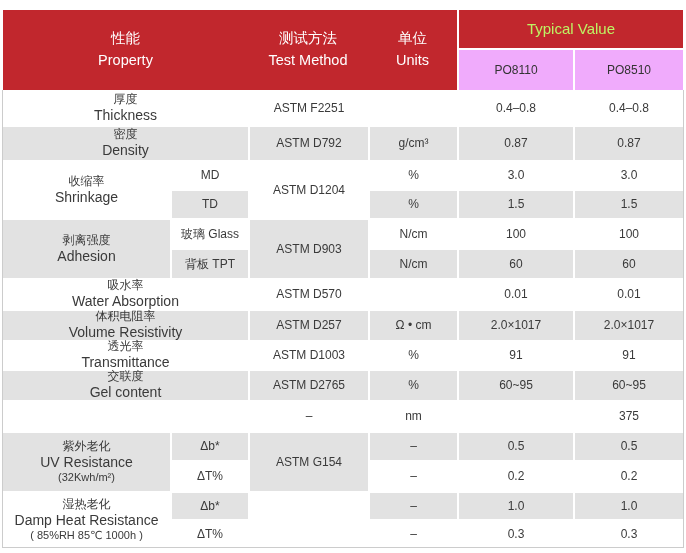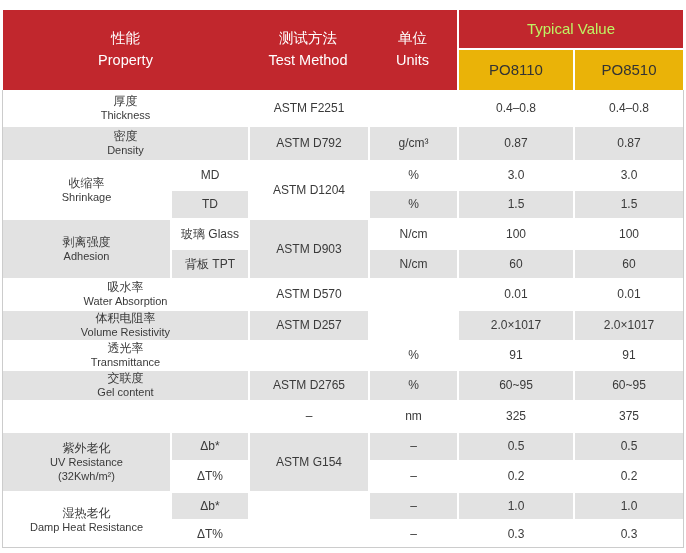--- a/index.html
+++ b/index.html
@@ -11,22 +11,22 @@
   .c{display:flex;flex-direction:column;align-items:center;justify-content:center;
      text-align:center;font-size:12px;color:#3a3a3a;line-height:1.25;}
   .w{background:#ffffff;}
   .g{background:#e2e2e2;}
   .hd{background:#c1272d;color:#bef264;}
   .hleft{grid-area:1/1/3/5;background:#c1272d;display:flex;align-items:stretch;}
   .hcol{display:flex;flex-direction:column;align-items:center;justify-content:center;
         color:#fff;font-size:14.5px;line-height:1.5;text-align:right;}
   .hcol.p{width:245px;} .hcol.m{width:120px;} .hcol.u{width:89px;}
   .typ{grid-area:1/5/2/7;font-size:15px;}
-  .ph{background:#eab308;font-size:15px;color:#333;}
-  .prop .zh{font-size:12px;} .prop .en{font-size:11px;} .prop .nt{font-size:11px;}
+  .ph{background:#f0abfc;font-size:12px;color:#333;}
+  .prop .zh{font-size:12px;} .prop .en{font-size:14px;} .prop .nt{font-size:11px;}
   .sub{font-size:12px;}
   .outline{position:absolute;left:-1px;right:-1px;top:80px;bottom:-1px;
            border:1px solid #cccccc;border-top:none;pointer-events:none;}
 </style>
 </head>
 <body>
 
 <div class="tbl">
 
   <div class="hleft">
@@ -98,63 +98,65 @@
   </div>
   <div class="c w" style="grid-area:9/3/10/4">ASTM D570</div>
   <div class="c w" style="grid-area:9/5/10/6">0.01</div>
   <div class="c w" style="grid-area:9/6/10/7">0.01</div>
 
   <div class="c g prop" style="grid-area:10/1/11/3">
     <span class="zh">体积电阻率</span>
     <span class="en">Volume Resistivity</span>
   </div>
   <div class="c g" style="grid-area:10/3/11/4">ASTM D257</div>
+  <div class="c g" style="grid-area:10/4/11/5">Ω • cm</div>
   <div class="c g" style="grid-area:10/5/11/6">2.0×1017</div>
   <div class="c g" style="grid-area:10/6/11/7">2.0×1017</div>
 
   <div class="c w prop" style="grid-area:11/1/12/3">
     <span class="zh">透光率</span>
     <span class="en">Transmittance</span>
   </div>
+  <div class="c w" style="grid-area:11/3/12/4">ASTM D1003</div>
   <div class="c w" style="grid-area:11/4/12/5">%</div>
   <div class="c w" style="grid-area:11/5/12/6">91</div>
   <div class="c w" style="grid-area:11/6/12/7">91</div>
 
   <div class="c g prop" style="grid-area:12/1/13/3">
     <span class="zh">交联度</span>
     <span class="en">Gel content</span>
   </div>
   <div class="c g" style="grid-area:12/3/13/4">ASTM D2765</div>
   <div class="c g" style="grid-area:12/4/13/5">%</div>
   <div class="c g" style="grid-area:12/5/13/6">60~95</div>
   <div class="c g" style="grid-area:12/6/13/7">60~95</div>
 
   <div class="c w" style="grid-area:13/3/14/4">–</div>
   <div class="c w" style="grid-area:13/4/14/5">nm</div>
-  <div class="c w" style="grid-area:13/5/14/6">325</div>
   <div class="c w" style="grid-area:13/6/14/7">375</div>
 
   <div class="c g prop" style="grid-area:14/1/16/2">
     <span class="zh">紫外老化</span>
     <span class="en">UV Resistance</span>
     <span class="nt">(32Kwh/m²)</span>
   </div>
   <div class="c g sub" style="grid-area:14/2/15/3">Δb*</div>
   <div class="c w sub" style="grid-area:15/2/16/3">ΔT%</div>
   <div class="c g" style="grid-area:14/3/16/4">ASTM G154</div>
   <div class="c g" style="grid-area:14/4/15/5">–</div>
   <div class="c w" style="grid-area:15/4/16/5">–</div>
   <div class="c g" style="grid-area:14/5/15/6">0.5</div>
   <div class="c g" style="grid-area:14/6/15/7">0.5</div>
   <div class="c w" style="grid-area:15/5/16/6">0.2</div>
   <div class="c w" style="grid-area:15/6/16/7">0.2</div>
 
   <div class="c w prop" style="grid-area:16/1/18/2">
     <span class="zh">湿热老化</span>
     <span class="en">Damp Heat Resistance</span>
+    <span class="nt">( 85%RH  85℃  1000h )</span>
   </div>
   <div class="c g sub" style="grid-area:16/2/17/3">Δb*</div>
   <div class="c w sub" style="grid-area:17/2/18/3">ΔT%</div>
   <div class="c g" style="grid-area:16/4/17/5">–</div>
   <div class="c w" style="grid-area:17/4/18/5">–</div>
   <div class="c g" style="grid-area:16/5/17/6">1.0</div>
   <div class="c g" style="grid-area:16/6/17/7">1.0</div>
   <div class="c w" style="grid-area:17/5/18/6">0.3</div>
   <div class="c w" style="grid-area:17/6/18/7">0.3</div>
 

